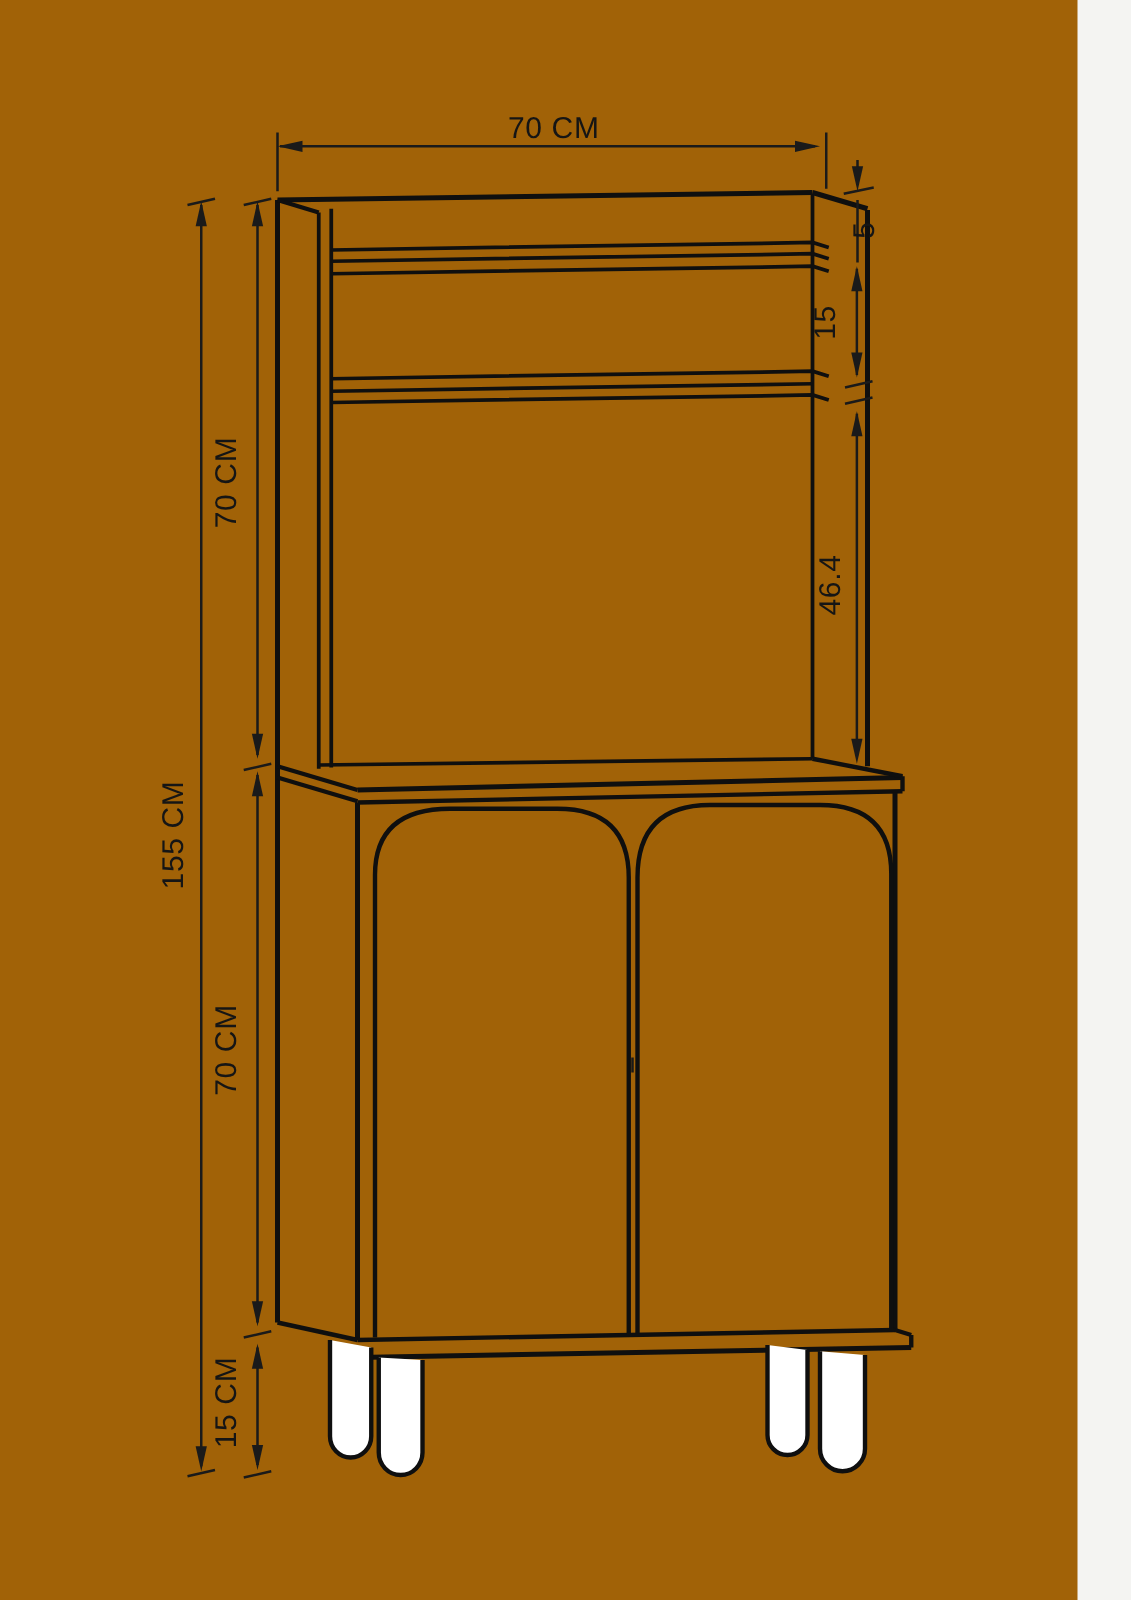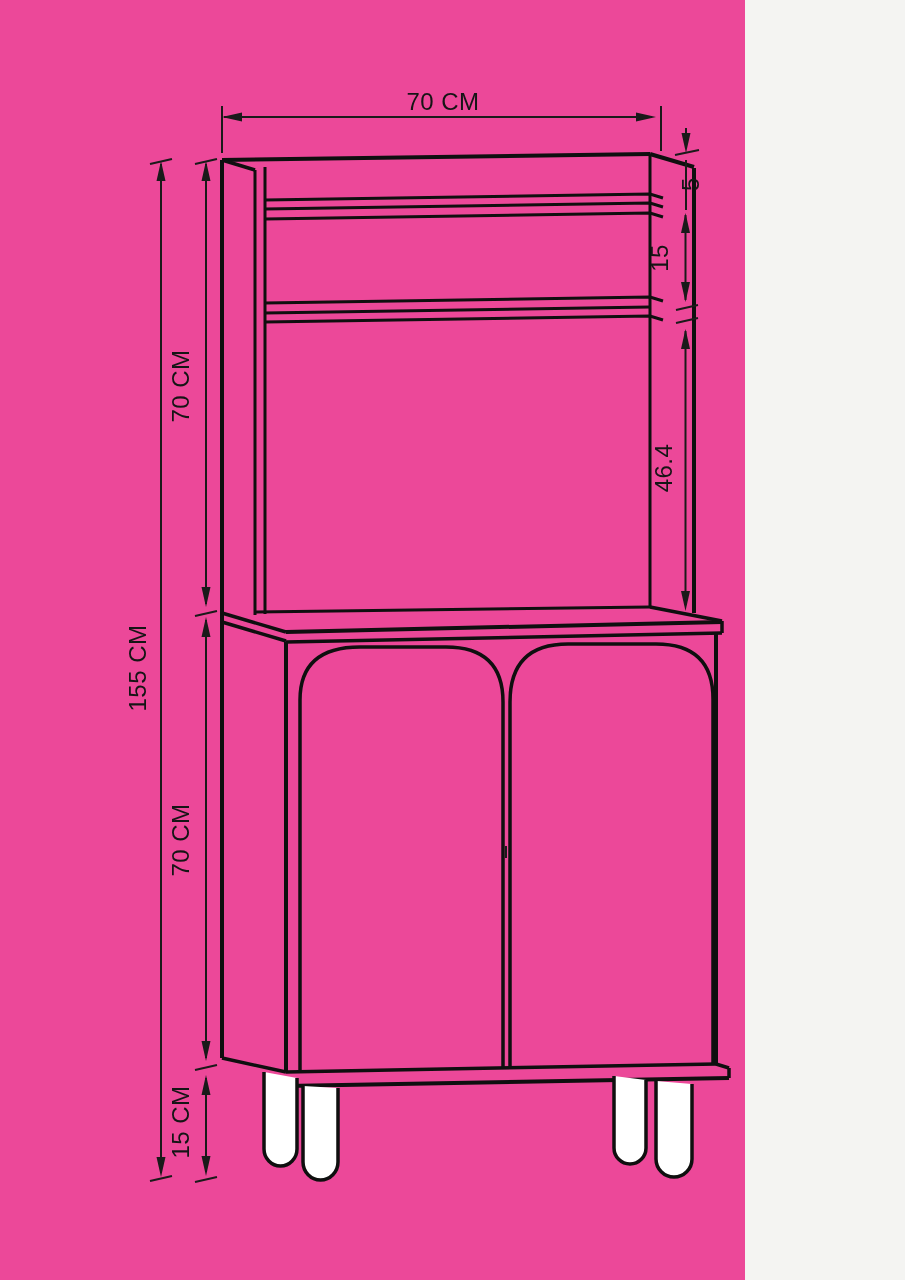--- a/index.html
+++ b/index.html
@@ -1,17 +1,17 @@
 <!DOCTYPE html>
 <html><head>
 <meta charset="utf-8">
 <style>
   html,body{margin:0;padding:0;background:#f4f4f2;}
   .canvas{
-    width:745px;height:1280px;position:relative;background:#ec4899;
+    width:862px;height:1280px;position:relative;background:#a16207;
     font-family:"Liberation Sans", sans-serif;overflow:hidden;
   }
   svg{display:block;}
   .struct{stroke:#0f0f0f;fill:none;stroke-linecap:butt;stroke-linejoin:miter;}
   .s4{stroke-width:4px;}
   .s35{stroke-width:3.5px;}
   .s3{stroke-width:3px;}
   .dimline{stroke:#1a1a1a;stroke-width:2px;fill:none;}
   .arrow{fill:#1a1a1a;stroke:none;}
   .dim-text{

